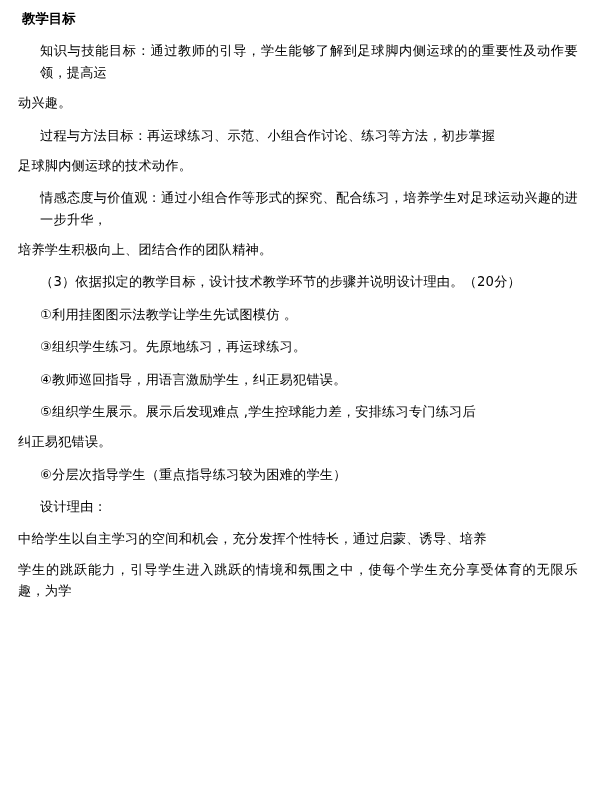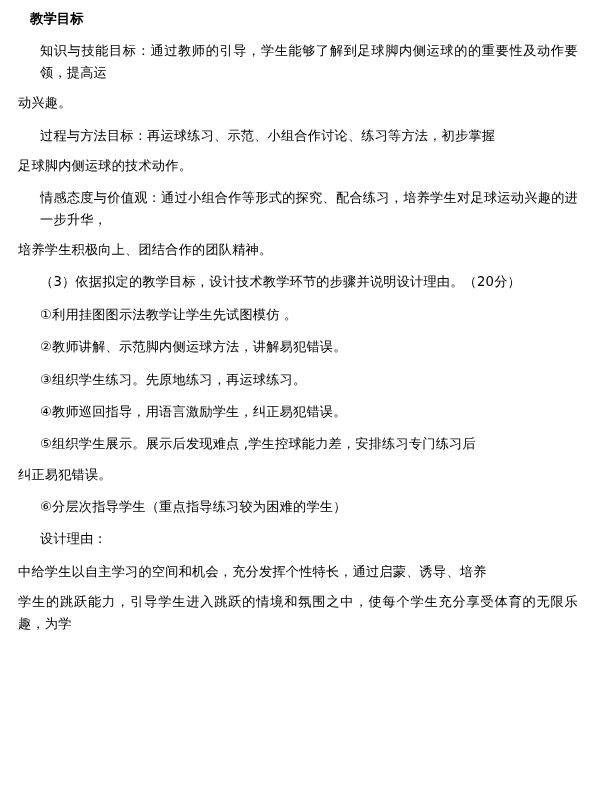--- a/index.html
+++ b/index.html
@@ -32,21 +32,21 @@
   .indent {
     text-indent: 0;
     padding-left: 22px;
   }
   .tight {
     margin-bottom: 9px;
   }
   .heading {
     font-size: 13.4px;
     font-weight: bold;
-    margin: 0 0 11px 12px;
+    margin: 0 0 11px 4px;
     padding-left: 0;
     line-height: 1.6;
   }
   .flow {
     padding-left: 0;
   }
   .last {
     margin-bottom: 16px;
   }
 </style>
@@ -56,21 +56,20 @@
 <div id="page">
   <p class="heading">教学目标</p>
   <p class="para indent tight">知识与技能目标：通过教师的引导，学生能够了解到足球脚内侧运球的的重要性及动作要领，提高运</p>
   <p class="para flow">动兴趣。</p>
   <p class="para indent tight">过程与方法目标：再运球练习、示范、小组合作讨论、练习等方法，初步掌握</p>
   <p class="para flow">足球脚内侧运球的技术动作。</p>
   <p class="para indent tight">情感态度与价值观：通过小组合作等形式的探究、配合练习，培养学生对足球运动兴趣的进一步升华，</p>
   <p class="para flow">培养学生积极向上、团结合作的团队精神。</p>
   <p class="para indent">（3）依据拟定的教学目标，设计技术教学环节的步骤并说明设计理由。（20分）</p>
   <p class="para indent">①利用挂图图示法教学让学生先试图模仿 。</p>
-  <p class="para indent">②教师讲解、示范脚内侧运球方法，讲解易犯错误。</p>
   <p class="para indent">③组织学生练习。先原地练习，再运球练习。</p>
   <p class="para indent">④教师巡回指导，用语言激励学生，纠正易犯错误。</p>
   <p class="para indent tight">⑤组织学生展示。展示后发现难点 ,学生控球能力差，安排练习专门练习后</p>
   <p class="para flow">纠正易犯错误。</p>
   <p class="para indent">⑥分层次指导学生（重点指导练习较为困难的学生）</p>
   <p class="para indent">设计理由：</p>
   <p class="para flow tight">中给学生以自主学习的空间和机会，充分发挥个性特长，通过启蒙、诱导、培养</p>
   <p class="para flow last">学生的跳跃能力，引导学生进入跳跃的情境和氛围之中，使每个学生充分享受体育的无限乐趣，为学</p>
 </div>
 

